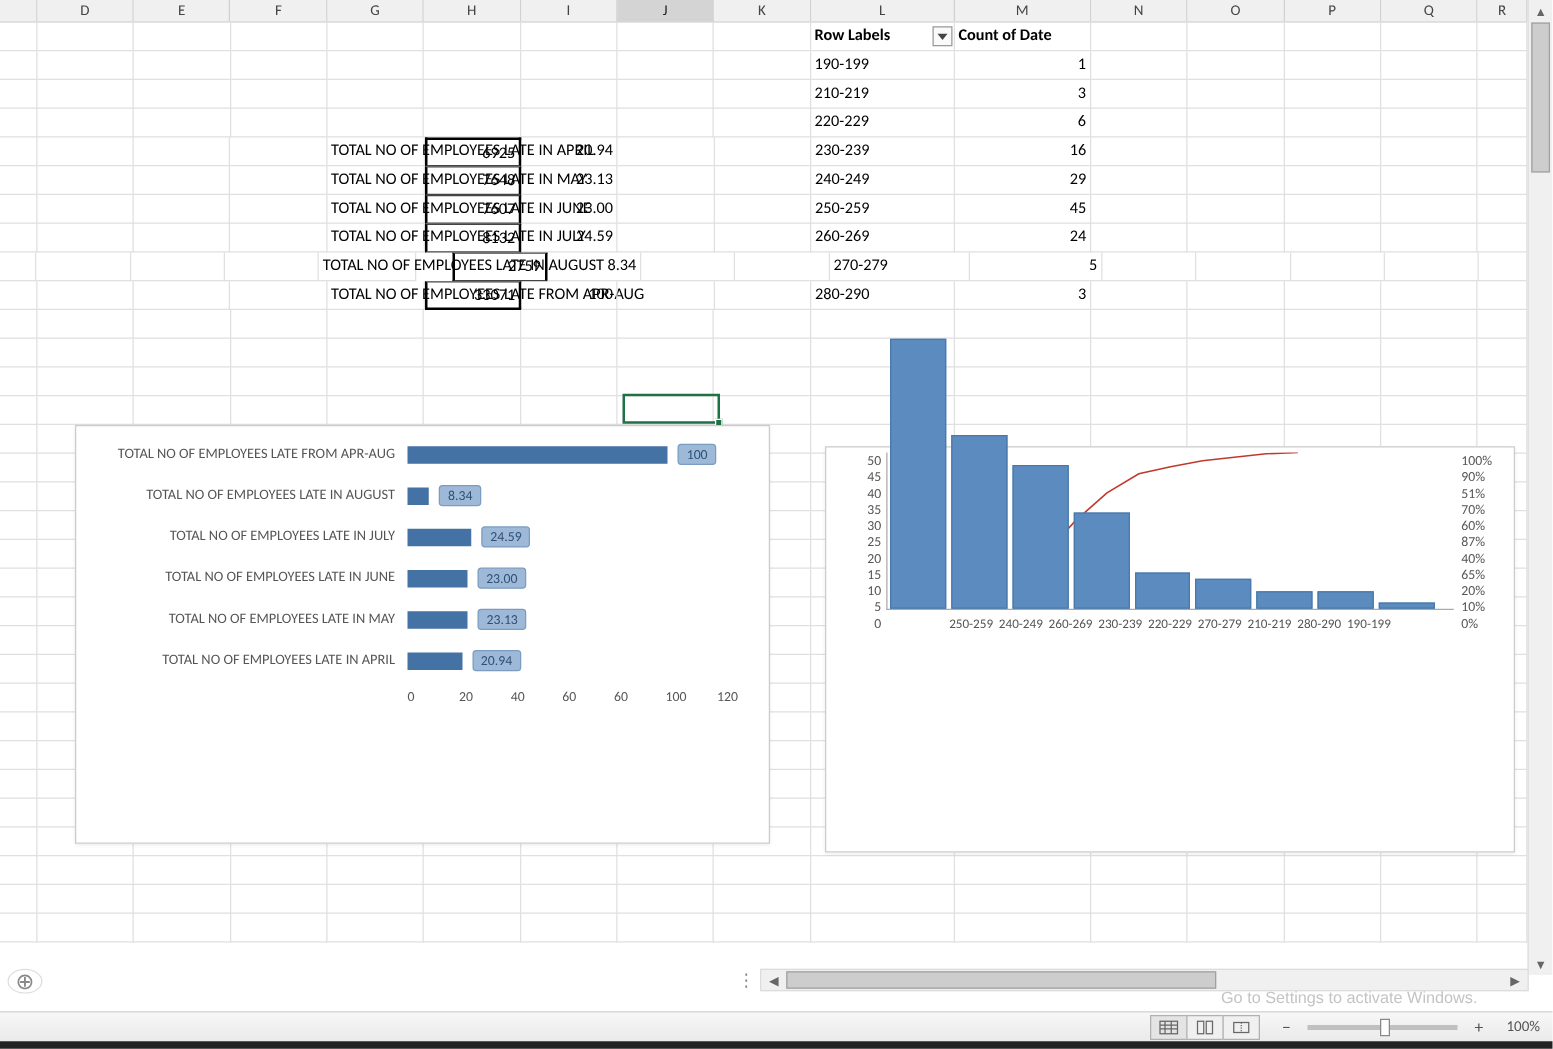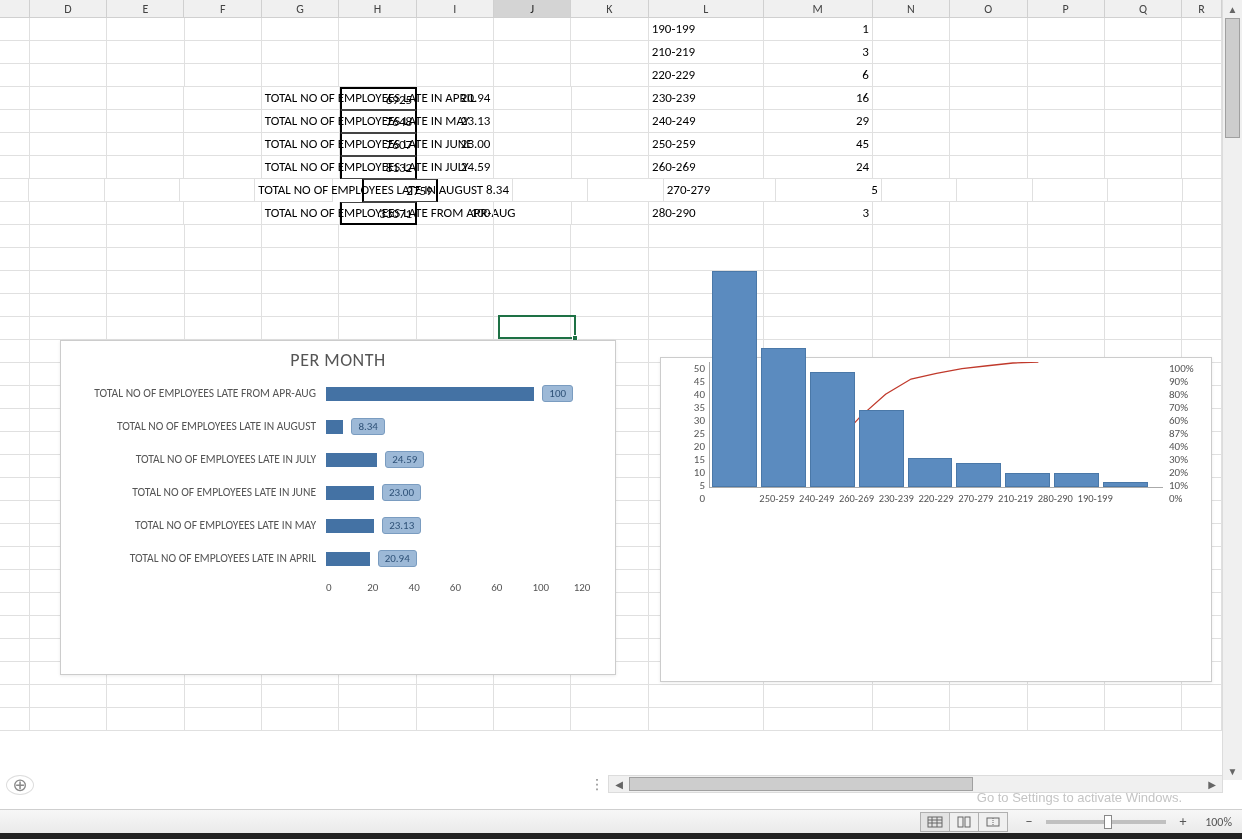--- a/index.html
+++ b/index.html
@@ -178,20 +178,38 @@
       <div class="gridrow">
         <div class="cell" style="width: 30px;"></div>
         <div class="cell" style="width: 78px;"></div>
         <div class="cell" style="width: 78px;"></div>
         <div class="cell" style="width: 78px;"></div>
         <div class="cell" style="width: 78px;"></div>
         <div class="cell" style="width: 78px;"></div>
         <div class="cell" style="width: 78px;"></div>
         <div class="cell" style="width: 78px;"></div>
         <div class="cell" style="width: 78px;"></div>
+        <div class="cell bold" style="width: 116px; position: relative;">Row Labels<div class="pvdrop"></div></div>
+        <div class="cell bold" style="width: 110px;">Count of Date</div>
+        <div class="cell" style="width: 78px;"></div>
+        <div class="cell" style="width: 78px;"></div>
+        <div class="cell" style="width: 78px;"></div>
+        <div class="cell" style="width: 78px;"></div>
+        <div class="cell" style="width: 40px;"></div>
+      </div>
+      <div class="gridrow">
+        <div class="cell" style="width: 30px;"></div>
+        <div class="cell" style="width: 78px;"></div>
+        <div class="cell" style="width: 78px;"></div>
+        <div class="cell" style="width: 78px;"></div>
+        <div class="cell" style="width: 78px;"></div>
+        <div class="cell" style="width: 78px;"></div>
+        <div class="cell" style="width: 78px;"></div>
+        <div class="cell" style="width: 78px;"></div>
+        <div class="cell" style="width: 78px;"></div>
         <div class="cell" style="width: 116px;">190-199</div>
         <div class="cell right" style="width: 110px;">1</div>
         <div class="cell" style="width: 78px;"></div>
         <div class="cell" style="width: 78px;"></div>
         <div class="cell" style="width: 78px;"></div>
         <div class="cell" style="width: 78px;"></div>
         <div class="cell" style="width: 40px;"></div>
       </div>
       <div class="gridrow">
         <div class="cell" style="width: 30px;"></div>
@@ -733,21 +751,20 @@
         <div class="cell" style="width: 78px;"></div>
         <div class="cell" style="width: 40px;"></div>
       </div>
     </div>
 
   <div class="select-cursor" style="left:498px; top:315px; width:78px; height:24px;">
     <div class="select-handle"></div>
   </div>
 
   <div class="chart" style="left:60px; top:340px; width:556px; height:335px;">
-    <div class="chart-title">PER MONTH</div>
     <div class="pm-body" id="pm-body">
         <div class="pm-row">
           <div class="pm-label">TOTAL NO OF EMPLOYEES LATE FROM APR-AUG</div>
           <div class="pm-bar-area">
             <div class="pm-bar" style="width: 208.333px;"></div>
             <div class="pm-dl">100</div>
           </div>
         </div>
         <div class="pm-row">
           <div class="pm-label">TOTAL NO OF EMPLOYEES LATE IN AUGUST</div>
@@ -834,26 +851,26 @@
             <div>220-229</div>
             <div>270-279</div>
             <div>210-219</div>
             <div>280-290</div>
             <div>190-199</div>
           </div>
       </div>
       <div class="hist-yr" id="hist-yr">
           <div>100%</div>
           <div>90%</div>
-          <div>80%</div>
+          <div>51%</div>
           <div>70%</div>
           <div>60%</div>
           <div>87%</div>
           <div>40%</div>
-          <div>30%</div>
+          <div>65%</div>
           <div>20%</div>
           <div>10%</div>
           <div>0%</div>
         </div>
     </div>
   </div>
 
   <div class="vscroll">
     <div class="arrow">▲</div>
     <div class="thumb" style="top:18px; height:120px;"></div>

